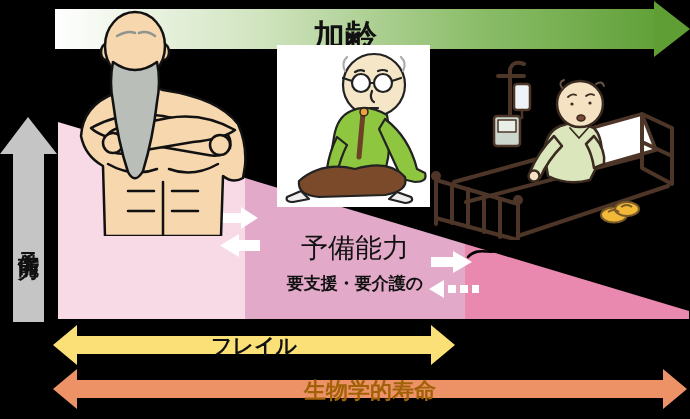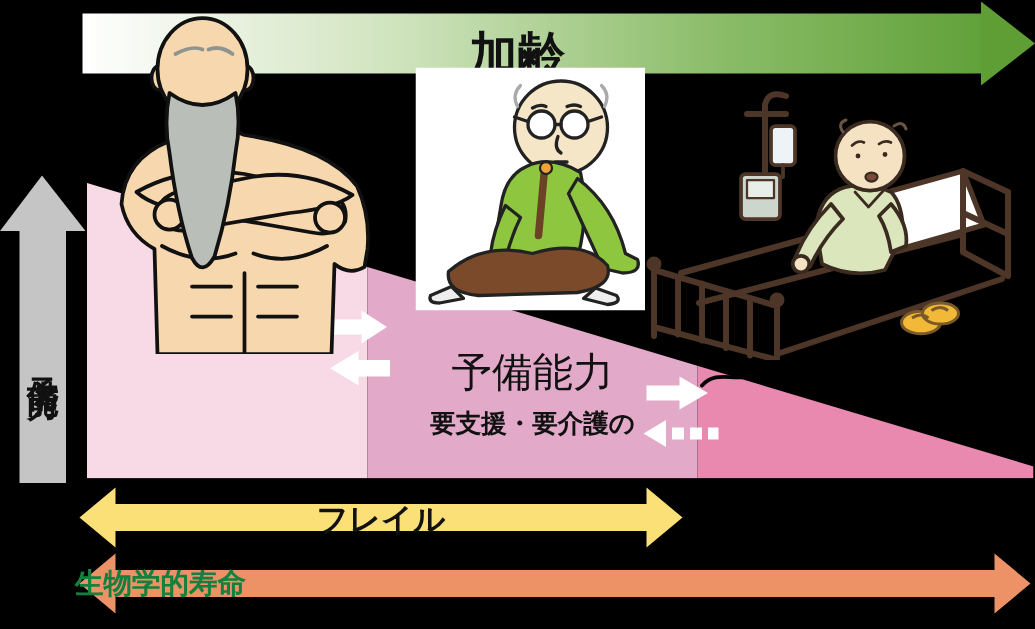--- a/index.html
+++ b/index.html
@@ -20,21 +20,21 @@
   .band{position:absolute;top:100px;height:219px;}
   #band-healthy{left:58px;width:187px;background:#f8d9e6;}
   #band-frailty{left:245px;width:220px;background:#e3a9c9;}
   #band-disability{left:465px;width:225px;background:#e989b0;}
   
   #healthy-label{left:93px;top:229px;width:84px;text-align:center;font-size:30px;color:#111;}
   #frailty-label{left:290px;top:230px;width:130px;text-align:center;font-size:27px;color:#111;}
   #frailty-desc{left:262px;top:273px;width:186px;text-align:center;font-size:17px;line-height:21px;color:#111;font-weight:600;}
   
   #healthy-lifespan-label{left:50px;top:332px;width:408px;text-align:center;font-size:21px;font-weight:600;color:#111;}
-  #bio-lifespan-label{left:50px;top:376px;width:640px;text-align:left;font-size:19px;font-weight:600;color:#15803d;}
+  #bio-lifespan-label{left:50px;top:376px;width:640px;text-align:center;font-size:22px;font-weight:600;color:#a16207;}
 </style>
 </head>
 <body>
 
 <div id="canvas">
 
   <div class="abs" id="aging-body"></div>
   <svg class="abs" style="left:654px;top:1px;" width="36" height="56">
     <polygon points="0,0 36,28 0,56" fill="#5f9e35"></polygon>
   </svg>

